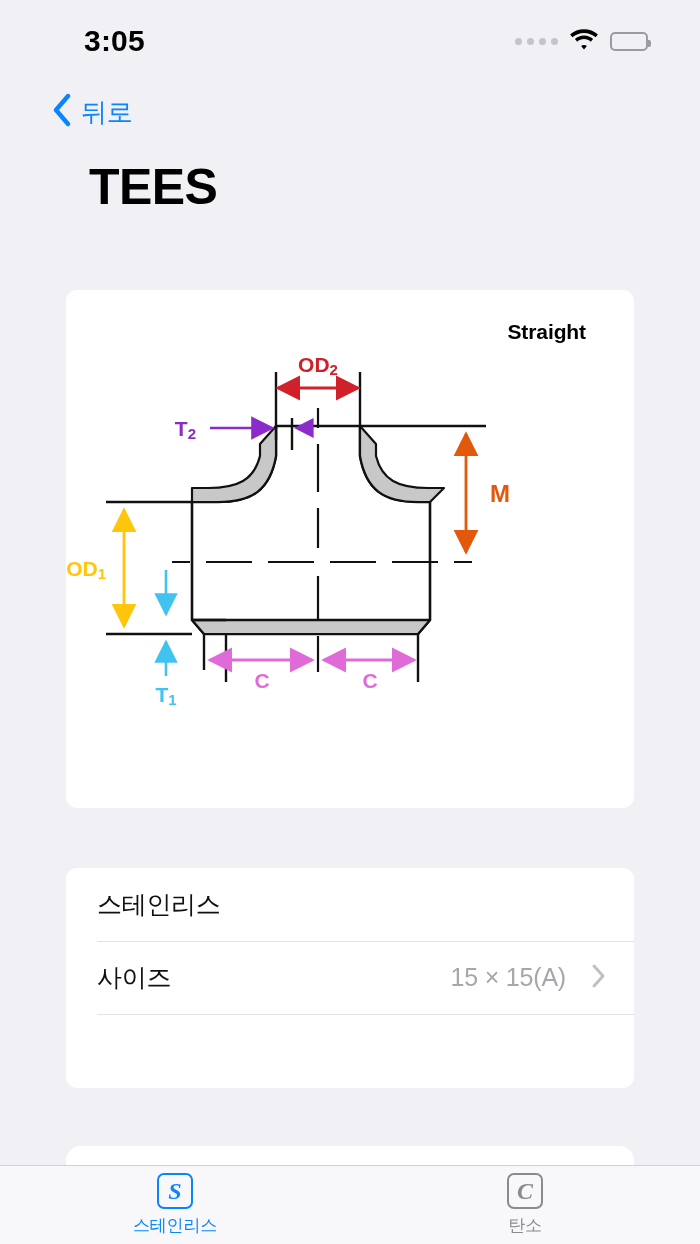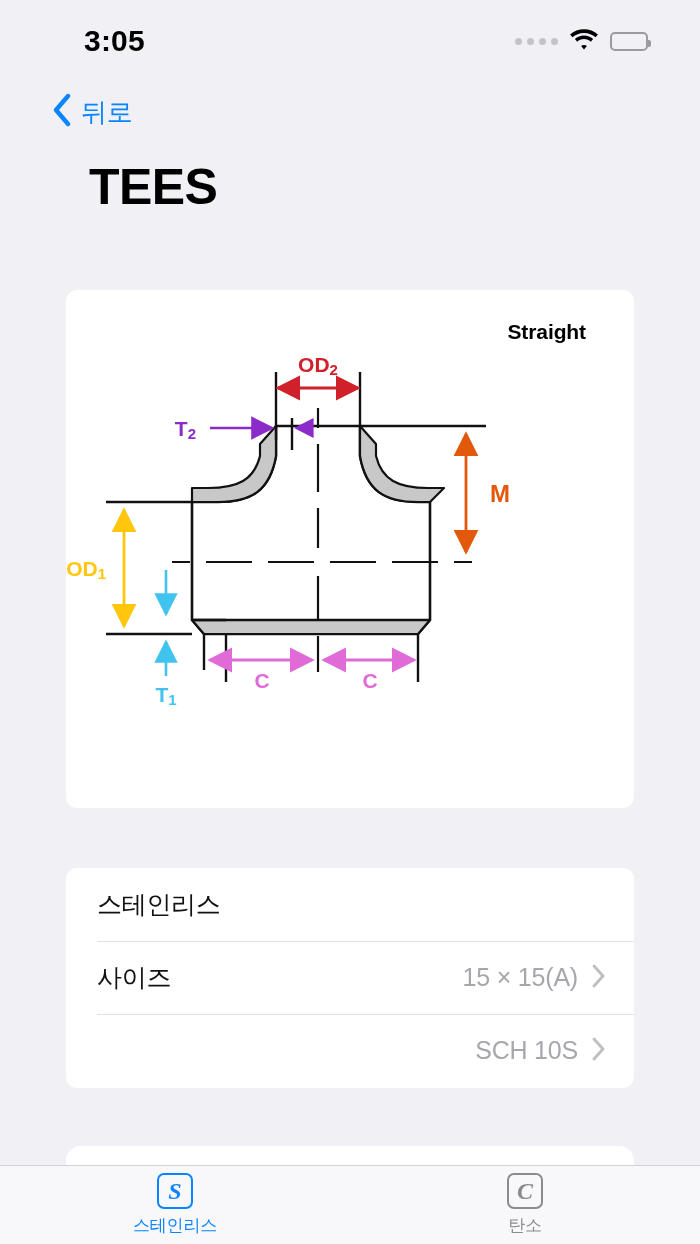--- a/index.html
+++ b/index.html
@@ -103,21 +103,21 @@
   .spec-row + .spec-row::before {
     content: "";
     position: absolute; left: 31px; right: 0; top: 0;
     height: 1px; background: #E2E2E6;
   }
   .spec-label {
     font-size: 25px; color: #111; letter-spacing: -0.3px;
   }
   .spec-right {
     margin-left: auto;
-    display: flex; align-items: center; gap: 13px;
+    display: flex; align-items: center; gap: 25px;
   }
   .spec-value {
     font-size: 25px; color: #A6A6AC; letter-spacing: -0.2px;
   }
   .chev { display: block; }
 
   
   #partial-card {
     top: 1146px; height: 70px;
     border-radius: 15px;
@@ -329,28 +329,20 @@
           <span class="spec-value">15 × 15(A)</span>
           <span class="chev">
             <svg width="15" height="26" viewBox="0 0 15 26">
               <polyline points="3,3 12,13 3,23" fill="none" stroke="#BFBFC4" stroke-width="3" stroke-linecap="round" stroke-linejoin="round"></polyline>
             </svg>
           </span>
         </span>
       </div>
 
       <div class="spec-row">
-        <span class="spec-right">
-          <span class="spec-value">SCH 10S</span>
-          <span class="chev">
-            <svg width="15" height="26" viewBox="0 0 15 26">
-              <polyline points="3,3 12,13 3,23" fill="none" stroke="#BFBFC4" stroke-width="3" stroke-linecap="round" stroke-linejoin="round"></polyline>
-            </svg>
-          </span>
-        </span>
       </div>
     </div>
 
     <div id="partial-card" class="card"></div>
   </div>
 
   <div id="tab-bar">
     <div class="tab-item tab-active">
       <span class="tab-icon-box">S</span>
       <span class="tab-label">스테인리스</span>

